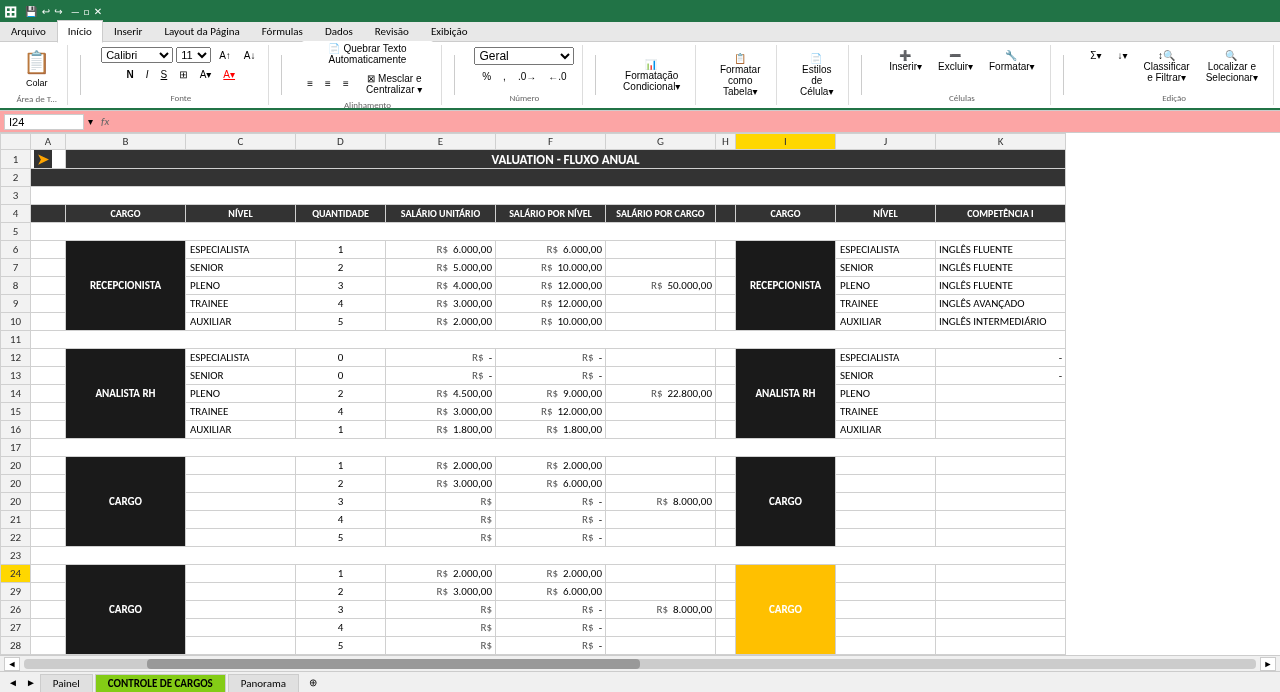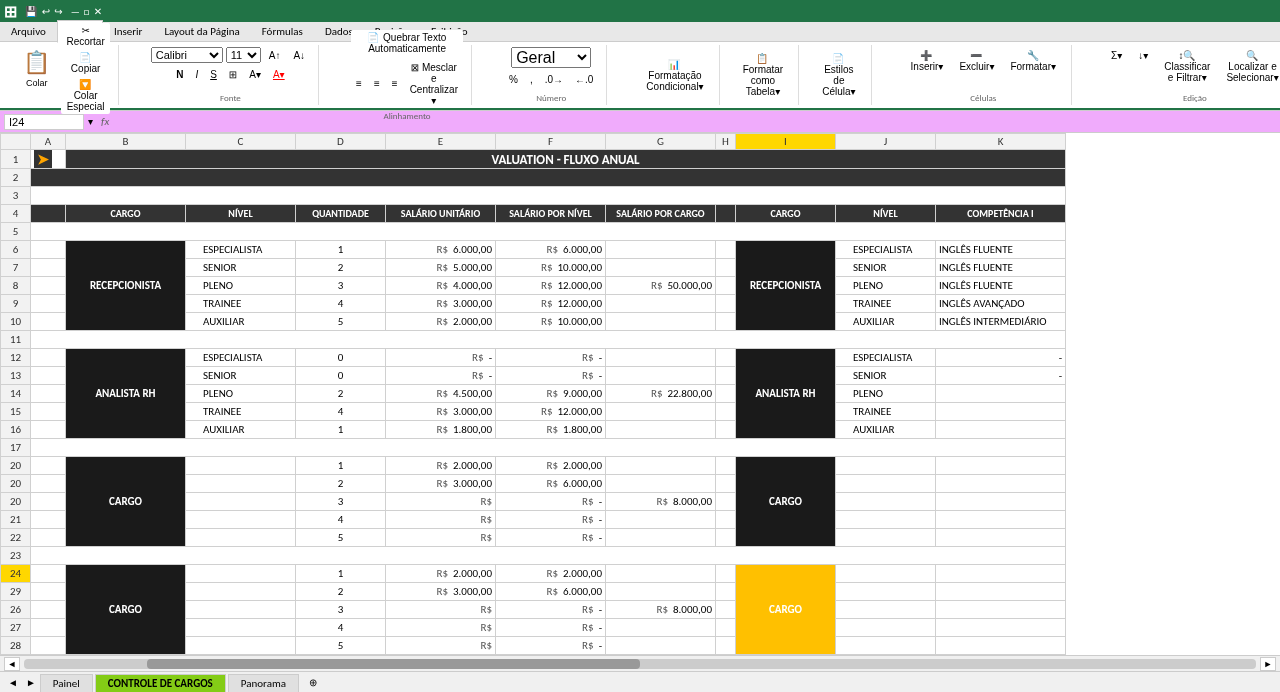--- a/index.html
+++ b/index.html
@@ -11,21 +11,21 @@
     .ribbon-tabs { background: #e8e8e8; display: flex; align-items: center; height: 20px; border-bottom: 1px solid #ccc; }
     .ribbon-tab { padding: 4px 10px; font-size: 11px; cursor: pointer; border: 1px solid transparent; }
     .ribbon-tab.active { background: #fff; border: 1px solid #ccc; border-bottom-color: #fff; }
     .ribbon-content { background: #fff; border-bottom: 2px solid #217346; padding: 3px 6px; display: flex; align-items: center; gap: 8px; height: 68px; }
     .ribbon-group { display: flex; flex-direction: column; align-items: center; border-right: 1px solid #ddd; padding: 2px 8px; height: 100%; justify-content: center; gap: 2px; }
     .ribbon-group-label { font-size: 9px; color: #666; margin-top: auto; }
     .ribbon-btn { background: #fff; border: 1px solid transparent; padding: 1px 4px; cursor: pointer; font-size: 10px; border-radius: 2px; display: flex; align-items: center; gap: 2px; }
     .ribbon-btn-large { flex-direction: column; padding: 2px 6px; font-size: 10px; }
 
     
-    .formula-bar { display: flex; align-items: center; height: 22px; border-bottom: 1px solid #ccc; background: #f0abfc; padding: 0 4px; gap: 4px; }
+    .formula-bar { display: flex; align-items: center; height: 22px; border-bottom: 1px solid #ccc; background: #fca5a5; padding: 0 4px; gap: 4px; }
     .cell-ref { width: 80px; border: 1px solid #ccc; padding: 1px 4px; font-size: 11px; }
     .formula-input { flex: 1; border: 1px solid #ccc; padding: 1px 4px; font-size: 11px; }
     .fx-label { font-size: 11px; color: #666; font-style: italic; padding: 0 4px; }
 
     
     .spreadsheet-container { display: flex; flex-direction: column; height: calc(692px - 170px); overflow: hidden; }
     .spreadsheet { flex: 1; overflow: auto; position: relative; }
 
     table { border-collapse: collapse; table-layout: fixed; }
     table th, table td { border: 1px solid #d0d0d0; font-size: 11px; white-space: nowrap; overflow: hidden; text-overflow: ellipsis; }
@@ -40,21 +40,21 @@
     td { height: 18px; padding: 0 3px; }
     .cell-selected { background: #ffc000 !important; }
     
     
     .title-cell { background: #333; color: #fff; font-weight: bold; font-size: 13px; text-align: center; }
     .header-cell { background: #333; color: #fff; font-weight: bold; text-align: center; font-size: 10px; }
     
     
     .cargo-cell { background: #1a1a1a; color: #fff; font-weight: bold; text-align: center; font-size: 11px; vertical-align: middle; }
     
-    .nivel-cell { text-align: left; padding-left: 17px; }
+    .nivel-cell { text-align: left; padding-left: 4px; }
     .qty-cell { text-align: center; }
     .money-cell { text-align: right; padding-right: 3px; }
     
     
     .sheet-tabs { display: flex; align-items: center; height: 22px; background: #f0f0f0; border-top: 1px solid #ccc; padding: 0 4px; gap: 0; }
     .sheet-tab { padding: 2px 12px; font-size: 11px; border: 1px solid #ccc; cursor: pointer; background: #e0e0e0; border-bottom: none; margin-right: 2px; }
     .sheet-tab.active { background: #84cc16; font-weight: bold; }
     .font-name-select { width: 72px; font-size: 11px; }
     .font-size-select { width: 35px; font-size: 11px; }
     
@@ -84,25 +84,20 @@
     <div class="ribbon-tab">Dados</div>
     <div class="ribbon-tab">Revisão</div>
     <div class="ribbon-tab">Exibição</div>
   </div>
 
   <div class="ribbon-content">
 
     <div class="ribbon-group">
       <div style="display:flex; gap:2px; align-items:center;">
         <button class="ribbon-btn ribbon-btn-large" style="font-size:22px; padding:2px 8px;">📋<span style="font-size:9px;">Colar</span></button>
-        <div style="display:flex; flex-direction:column; gap:1px;">
-          <button class="ribbon-btn">✂ Recortar</button>
-          <button class="ribbon-btn">📄 Copiar</button>
-          <button class="ribbon-btn">🔽 Colar Especial</button>
-        </div>
       </div>
       <span class="ribbon-group-label">Área de T...</span>
     </div>
 
     <div class="toolbar-separator"></div>
 
     <div class="ribbon-group">
       <div style="display:flex; align-items:center; gap:3px;">
         <select class="font-name-select">
           <option>Calibri</option>
@@ -136,21 +131,21 @@
         <button class="ribbon-btn">≡</button>
         <button class="ribbon-btn">⊠ Mesclar e Centralizar ▾</button>
       </div>
       <span class="ribbon-group-label">Alinhamento</span>
     </div>
 
     <div class="toolbar-separator"></div>
 
     <div class="ribbon-group">
       <div style="display:flex; align-items:center; gap:2px;">
-        <select style="width:80px; font-size:16px;">
+        <select style="width:100px; font-size:12px;">
           <option>Geral</option>
         </select>
       </div>
       <div style="display:flex; align-items:center; gap:2px; margin-top:2px;">
         <button class="ribbon-btn">%</button>
         <button class="ribbon-btn">,</button>
         <button class="ribbon-btn">.0→</button>
         <button class="ribbon-btn">←.0</button>
       </div>
       <span class="ribbon-group-label">Número</span>

